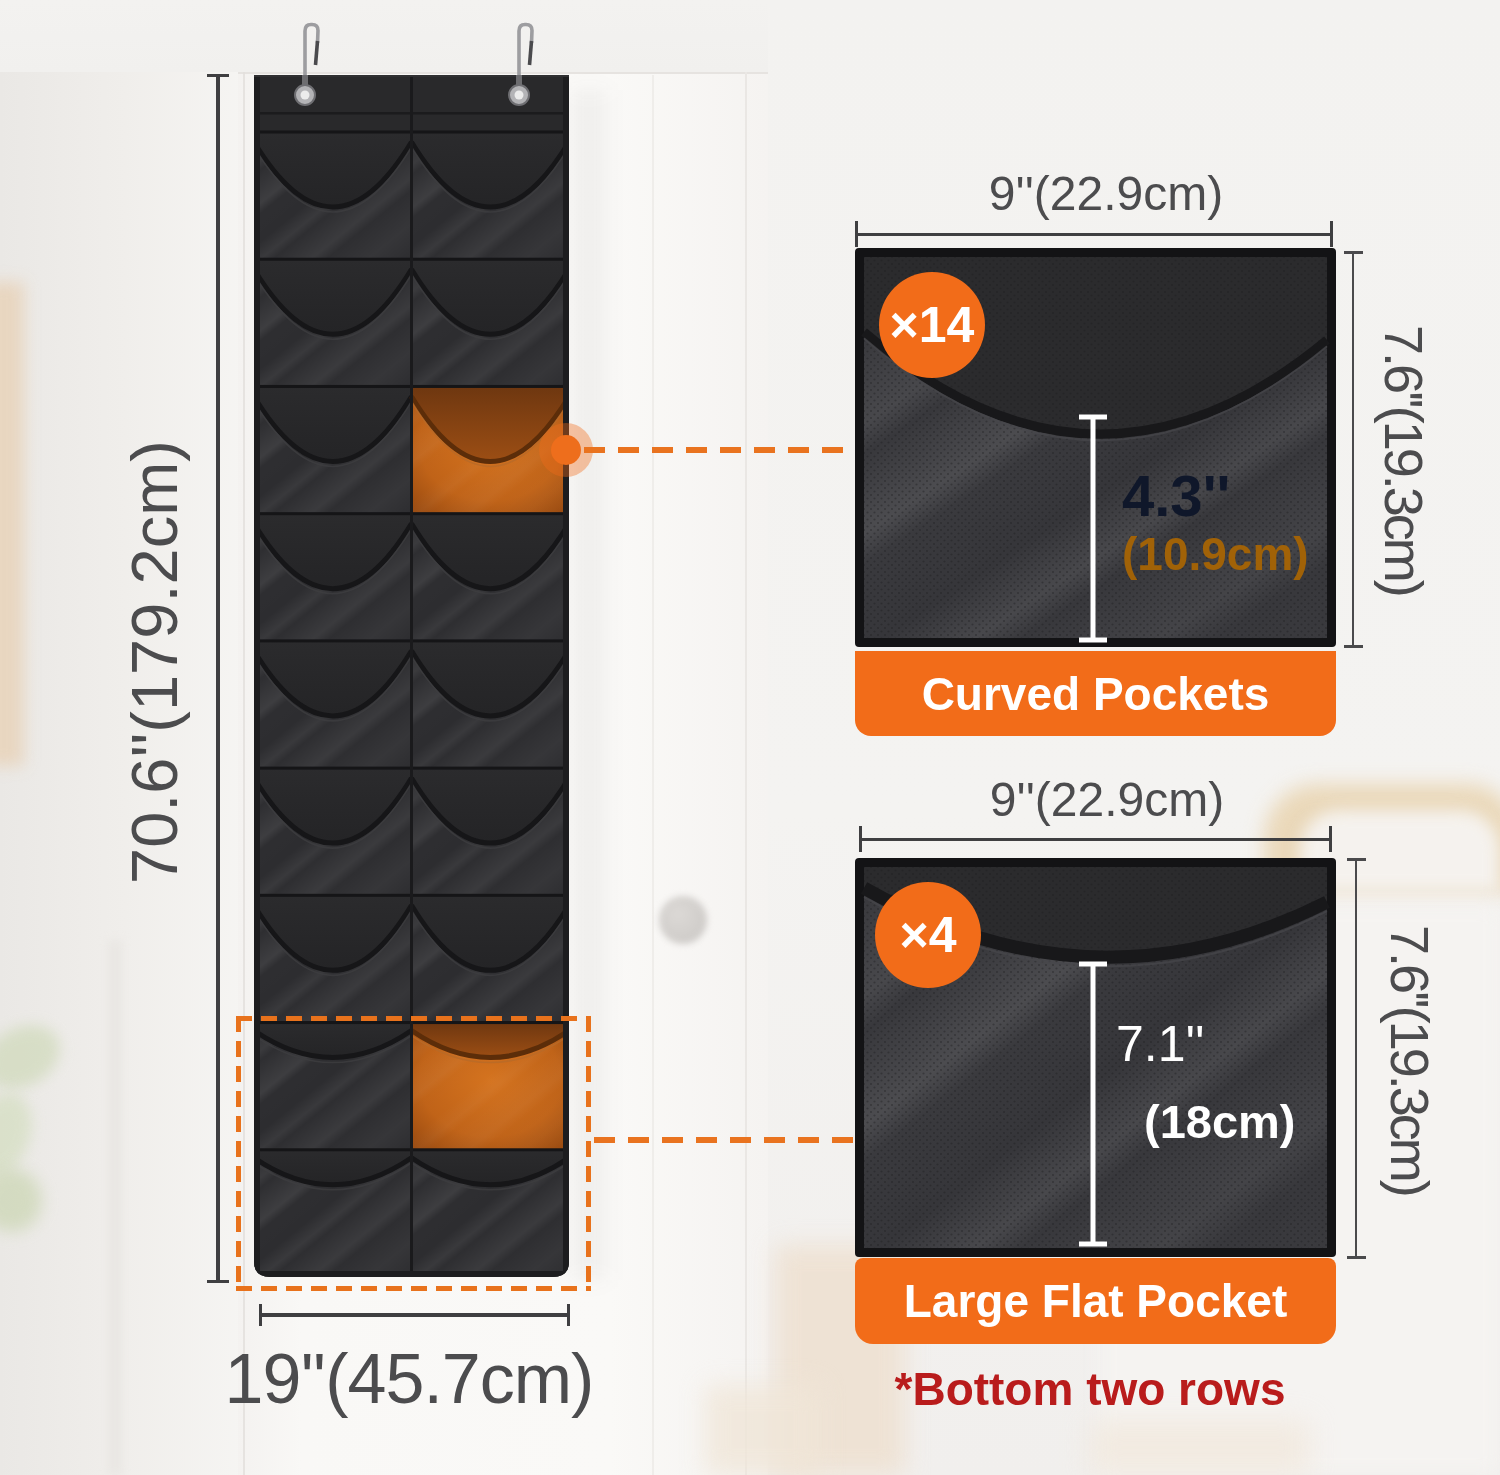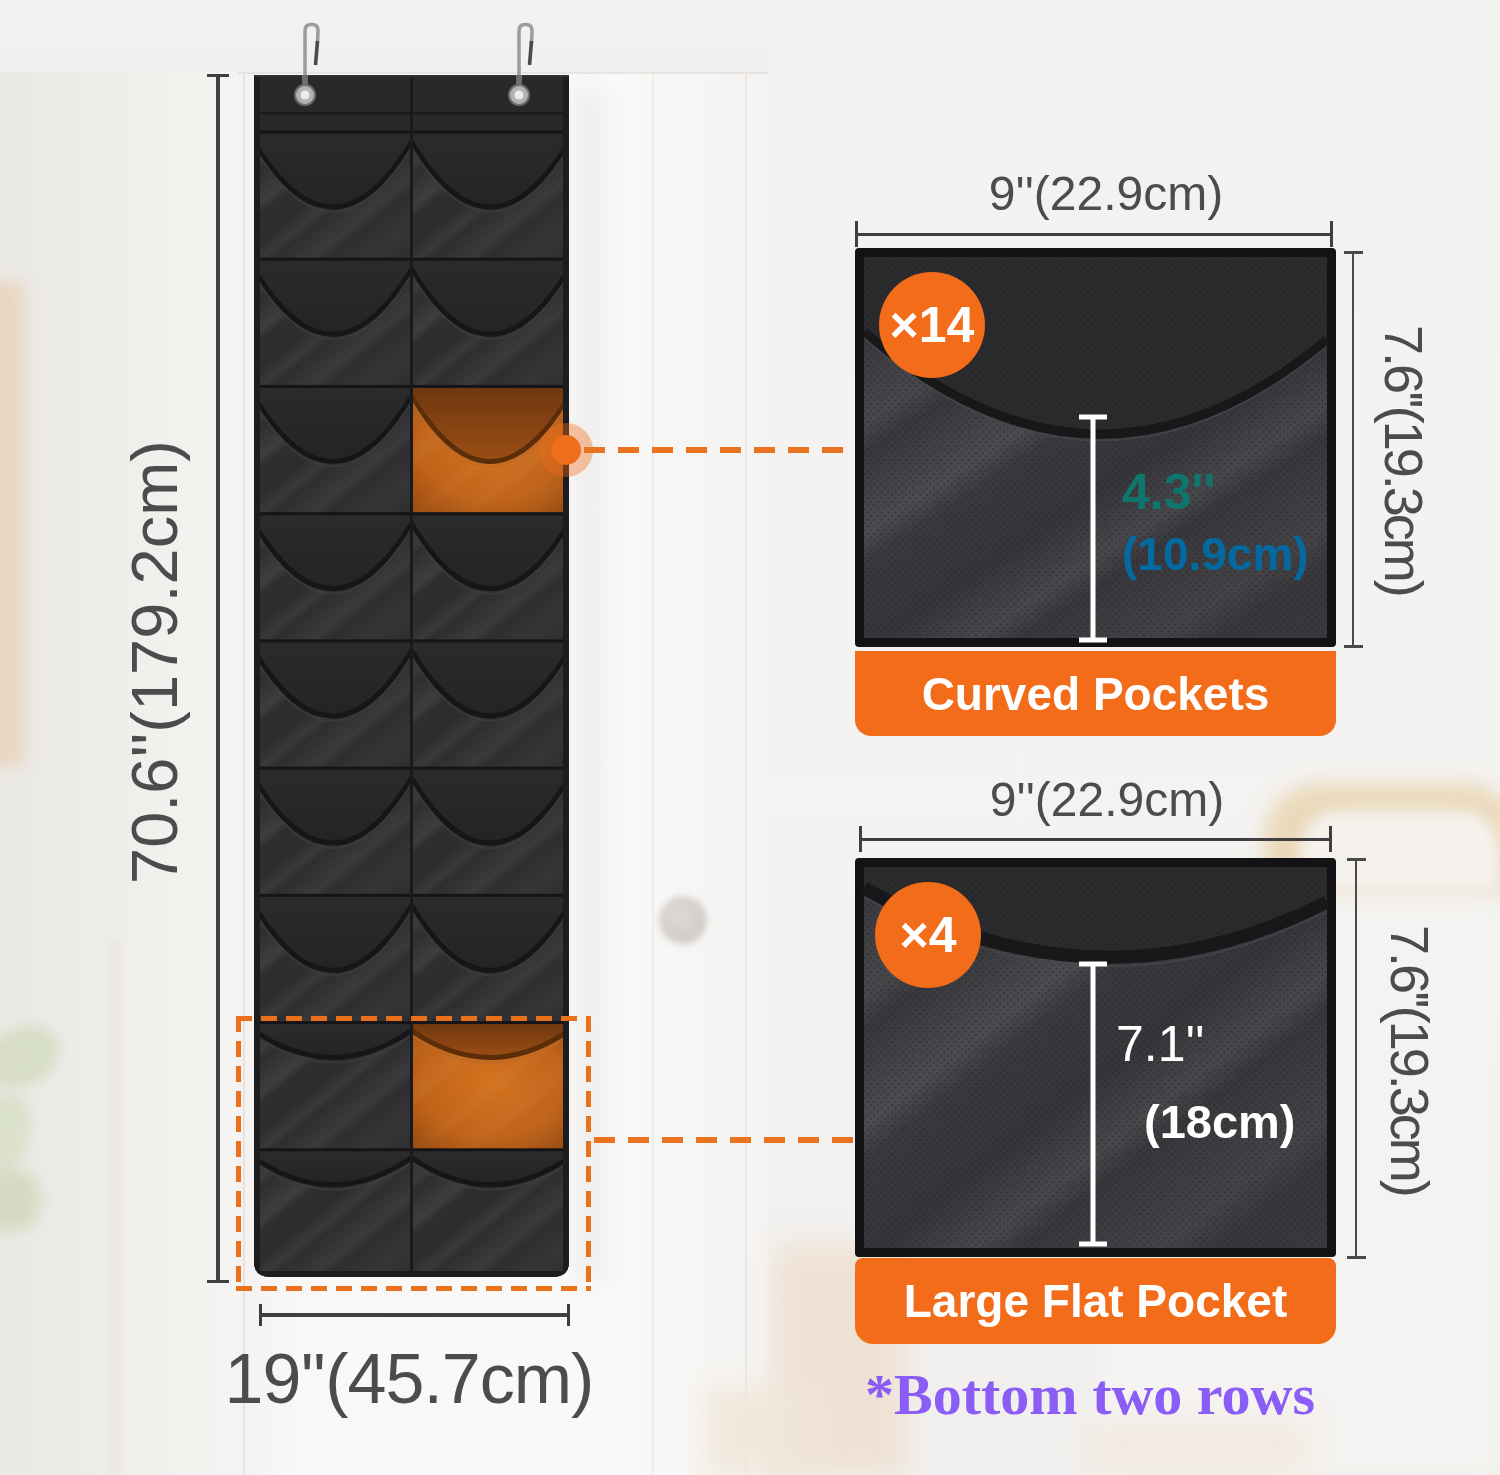--- a/index.html
+++ b/index.html
@@ -237,22 +237,22 @@
         <line x1="234" y1="402" x2="262" y2="402"></line>
       </g>
       <circle cx="87" cy="87" r="53" fill="#F26C19"></circle>
       <text x="87" y="87" fill="#fff" font-family="Liberation Sans, sans-serif" font-weight="bold" font-size="50" text-anchor="middle" dominant-baseline="central">×14</text>
     </svg>
     <div style="position:absolute;left:855px;top:651px;width:481px;height:85px;background:#F26C19;border-radius:0 0 16px 16px;display:flex;align-items:center;justify-content:center;color:#fff;font-weight:bold;font-size:46px;font-family:'Liberation Sans',sans-serif">Curved Pockets</div>
     <div style="position:absolute;left:1351.8px;top:252px;width:2.5px;height:394px;background:#4a4a4c"></div>
     <div style="position:absolute;left:1343.5px;top:250.5px;width:19px;height:3px;background:#4a4a4c"></div>
     <div style="position:absolute;left:1343.5px;top:644.5px;width:19px;height:3px;background:#4a4a4c"></div>
     <div style="position:absolute;left:1431px;top:325px;font-family:Liberation Sans,sans-serif;font-size:54px;font-weight:400;color:#4c4c4e;white-space:nowrap;line-height:1;letter-spacing:-3px;transform-origin:0 0;transform:rotate(90deg)">7.6''(19.3cm)</div>
-    <div style="position:absolute;left:1122px;top:467px;font-family:Liberation Sans, sans-serif;font-size:50px;font-weight:bold;color:#0f766e;white-space:nowrap;line-height:1;">4.3''</div>
-    <div style="position:absolute;left:1122px;top:531px;font-family:Liberation Sans, sans-serif;font-size:46px;font-weight:bold;color:#0369a1;white-space:nowrap;line-height:1;text-align:center;">(10.9cm)</div>
+    <div style="position:absolute;left:1122px;top:467px;font-family:Liberation Sans, sans-serif;font-size:58px;font-weight:bold;color:#0f172a;white-space:nowrap;line-height:1;">4.3''</div>
+    <div style="position:absolute;left:1122px;top:531px;font-family:Liberation Sans, sans-serif;font-size:46px;font-weight:bold;color:#a16207;white-space:nowrap;line-height:1;text-align:center;">(10.9cm)</div>
     <div style="position:absolute;left:1107px;top:776px;font-family:Liberation Sans, sans-serif;font-size:48px;font-weight:400;color:#4c4c4e;white-space:nowrap;line-height:1;transform:translateX(-50%);">9''(22.9cm)</div>
     <div style="position:absolute;left:860px;top:837.5px;width:470px;height:3px;background:#3f3f41"></div>
     <div style="position:absolute;left:858.5px;top:826.0px;width:3px;height:26px;background:#3f3f41"></div>
     <div style="position:absolute;left:1328.5px;top:826.0px;width:3px;height:26px;background:#3f3f41"></div>
     <svg width="510" height="420" viewBox="0 0 510 420" style="position:absolute;left:845px;top:848px">
       <defs>
 <linearGradient id="pstr845" x1="0" y1="0" x2="1" y2="1">
  <stop offset="0" stop-color="#fff" stop-opacity="0.01"></stop>
  <stop offset="0.15" stop-color="#fff" stop-opacity="0.09"></stop>
  <stop offset="0.2" stop-color="#fff" stop-opacity="0.01"></stop>
@@ -285,13 +285,13 @@
       <circle cx="83" cy="87" r="53" fill="#F26C19"></circle>
       <text x="83" y="87" fill="#fff" font-family="Liberation Sans, sans-serif" font-weight="bold" font-size="50" text-anchor="middle" dominant-baseline="central">×4</text>
     </svg>
     <div style="position:absolute;left:855px;top:1258px;width:481px;height:86px;background:#F26C19;border-radius:8px 8px 18px 18px;display:flex;align-items:center;justify-content:center;color:#fff;font-weight:bold;font-size:46px;font-family:'Liberation Sans',sans-serif">Large Flat Pocket</div>
     <div style="position:absolute;left:1354.8px;top:859px;width:2.5px;height:398px;background:#4a4a4c"></div>
     <div style="position:absolute;left:1346.5px;top:857.5px;width:19px;height:3px;background:#4a4a4c"></div>
     <div style="position:absolute;left:1346.5px;top:1255.5px;width:19px;height:3px;background:#4a4a4c"></div>
     <div style="position:absolute;left:1437px;top:925px;font-family:Liberation Sans,sans-serif;font-size:54px;font-weight:400;color:#4c4c4e;white-space:nowrap;line-height:1;letter-spacing:-3px;transform-origin:0 0;transform:rotate(90deg)">7.6''(19.3cm)</div>
     <div style="position:absolute;left:1116px;top:1019px;font-family:Liberation Sans, sans-serif;font-size:50px;font-weight:normal;color:#fff;white-space:nowrap;line-height:1;">7.1''</div>
     <div style="position:absolute;left:1144px;top:1098px;font-family:Liberation Sans, sans-serif;font-size:47px;font-weight:bold;color:#fff;white-space:nowrap;line-height:1;">(18cm)</div>
-    <div style="position:absolute;left:1090px;top:1366px;font-family:Liberation Serif, serif;font-size:58px;font-weight:bold;color:#8b5cf6;white-space:nowrap;line-height:1;transform:translateX(-50%);">*Bottom two rows</div>
+    <div style="position:absolute;left:1090px;top:1366px;font-family:Liberation Sans, sans-serif;font-size:46px;font-weight:bold;color:#b91c1c;white-space:nowrap;line-height:1;transform:translateX(-50%);">*Bottom two rows</div>
   </div>
 </body></html>

